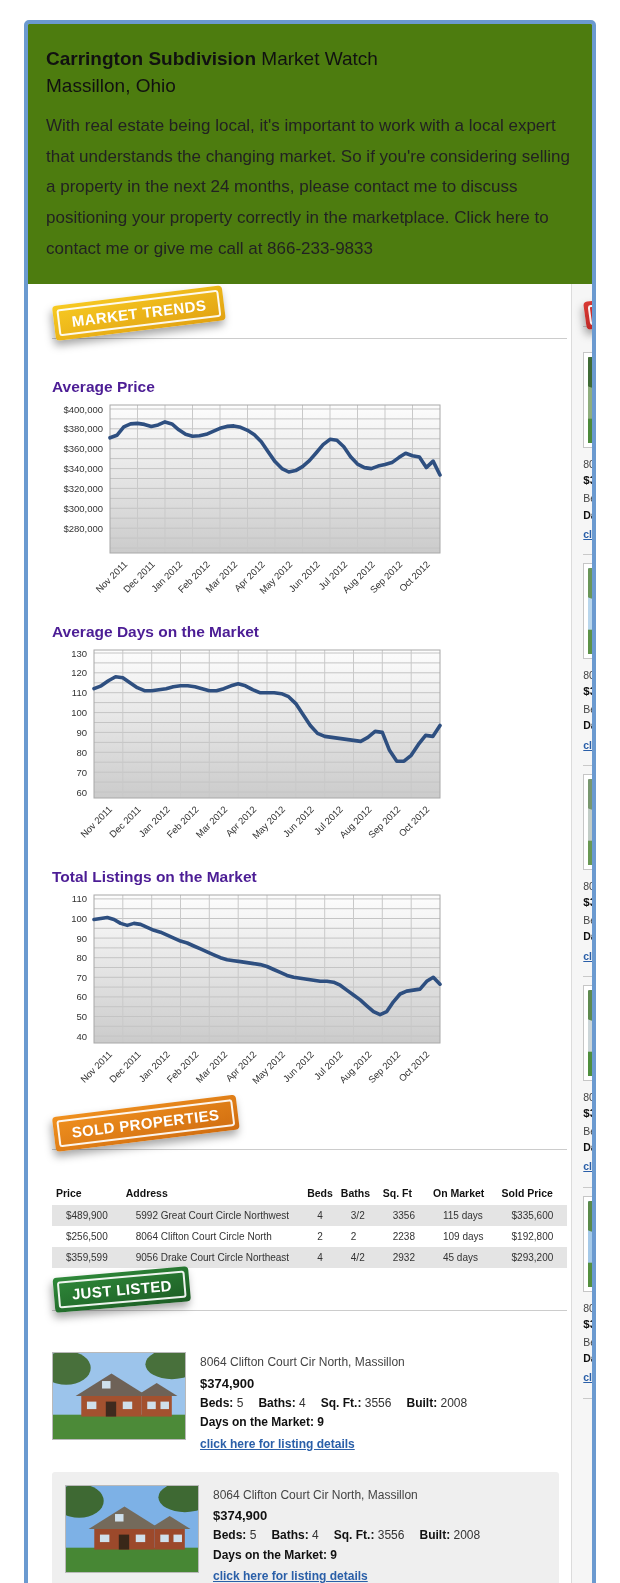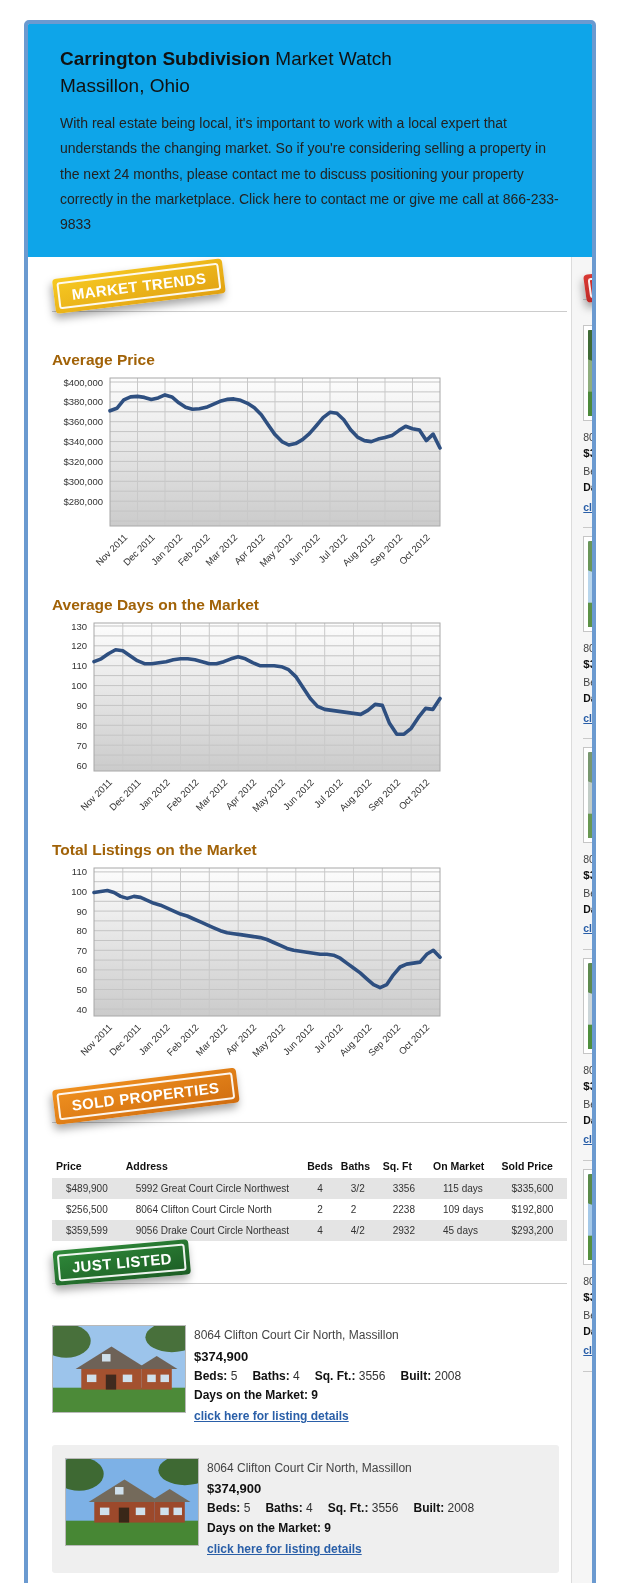--- a/index.html
+++ b/index.html
@@ -11,23 +11,23 @@
     color: #222;
   }
   .email {
     width: 572px;
     margin: 20px auto 0;
     border: 4px solid #6b9ad0;
     border-radius: 5px;
     background: #fff;
     overflow: hidden;
   }
-  .header { padding: 22px 32px 16px; background:#0ea5e9; }
+  .header { padding: 22px 18px 16px; background:#4d7c0f; }
   .title { font-size: 19px; line-height: 1.4; color:#111; }
-  .intro { font-size: 14px; line-height: 1.8; margin: 12px 0 4px; color:#222; }
+  .intro { font-size: 17px; line-height: 1.8; margin: 12px 0 4px; color:#222; }
 
   .content {
     display: flex;
     min-height: 1310px;
     box-shadow: inset 0 10px 9px -7px rgba(0,0,0,.28);
   }
   .main { flex: 1; padding: 12px 4px 0 24px; background:#fff; }
   .sidebar {
     width: 148px; flex: none;
     background: #f6f6f6;
@@ -50,32 +50,32 @@
     font-size: 15px; letter-spacing: .4px; white-space: nowrap;
   }
   .badge.gold   { background: linear-gradient(170deg,#f7ca22,#e1a112); }
   .badge.orange { background: linear-gradient(170deg,#f0911f,#d06d10); }
   .badge.green  { background: linear-gradient(170deg,#2f8a3a,#1c5c24); transform: rotate(-5deg); }
   .badge.red    { background: linear-gradient(170deg,#d93a34,#b01f1f); transform: rotate(-8deg); top: 4px; }
   .badge-row.small { height: 46px; }
   .badge-row.small .rule { top: 28px; }
   .badge.red .inner { font-size: 11.5px; padding: 2px 9px; }
 
-  .chart-title { color: #a16207; font-size: 15.5px; font-weight: bold; margin: 14px 0 4px; }
+  .chart-title { color: #4c1d95; font-size: 15.5px; font-weight: bold; margin: 14px 0 4px; }
   .chart { margin-bottom: 10px; }
   .chart svg { display:block; }
 
   
   .sold-table { width: 398px; border-collapse: collapse; margin-top: 6px; font-size: 10px; }
   .sold-table th { text-align:left; font-size: 10.5px; color:#111; padding: 6px 4px; white-space: nowrap; }
   .sold-table td { padding: 5px 14px; color:#333; white-space: nowrap; }
   .sold-table tbody tr:nth-child(odd) td { background: #e4e4e4; }
 
   
-  .jl { display:flex; gap: 8px; margin: 16px 8px 18px 0; align-items: flex-start; }
+  .jl { display:flex; gap: 14px; margin: 16px 8px 18px 0; align-items: flex-start; }
   .jl.alt { background:#efefef; border-radius: 3px; padding: 13px; }
   .jl .photo-wrap { flex:none; width: 134px; height: 88px; border: 1px solid #b9b9b9; background:#fff; }
   .jl .photo { width: 100%; height: 100%; }
   .jl .info { font-size: 12px; line-height: 1.62; color:#333; padding-top: 1px; }
   .jl .addr { color:#444; }
   .jl .price { font-weight: bold; font-size: 13px; color:#111; }
   .specs { white-space: nowrap; }
   .specs .pair { margin-right: 15px; }
   .specs b { color:#111; }
   .days { font-weight: bold; color:#111; }

